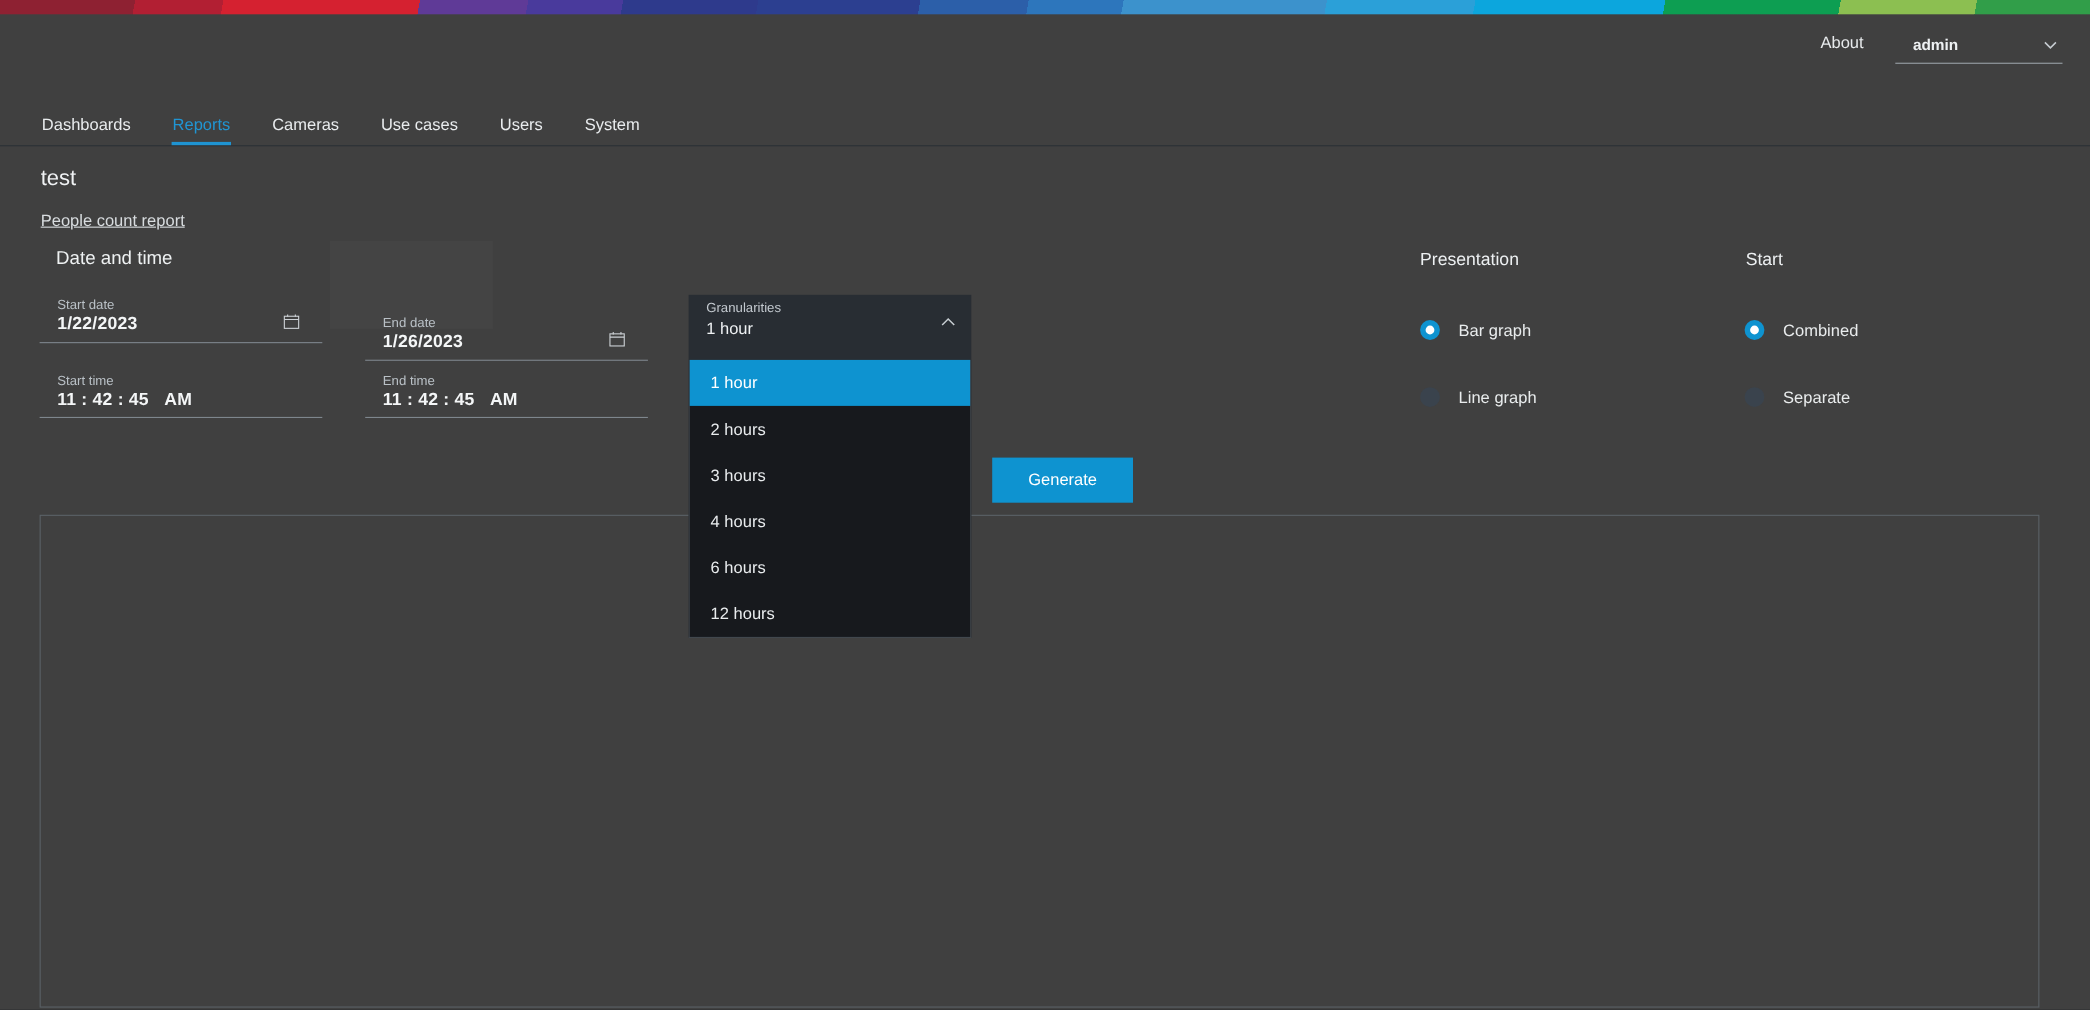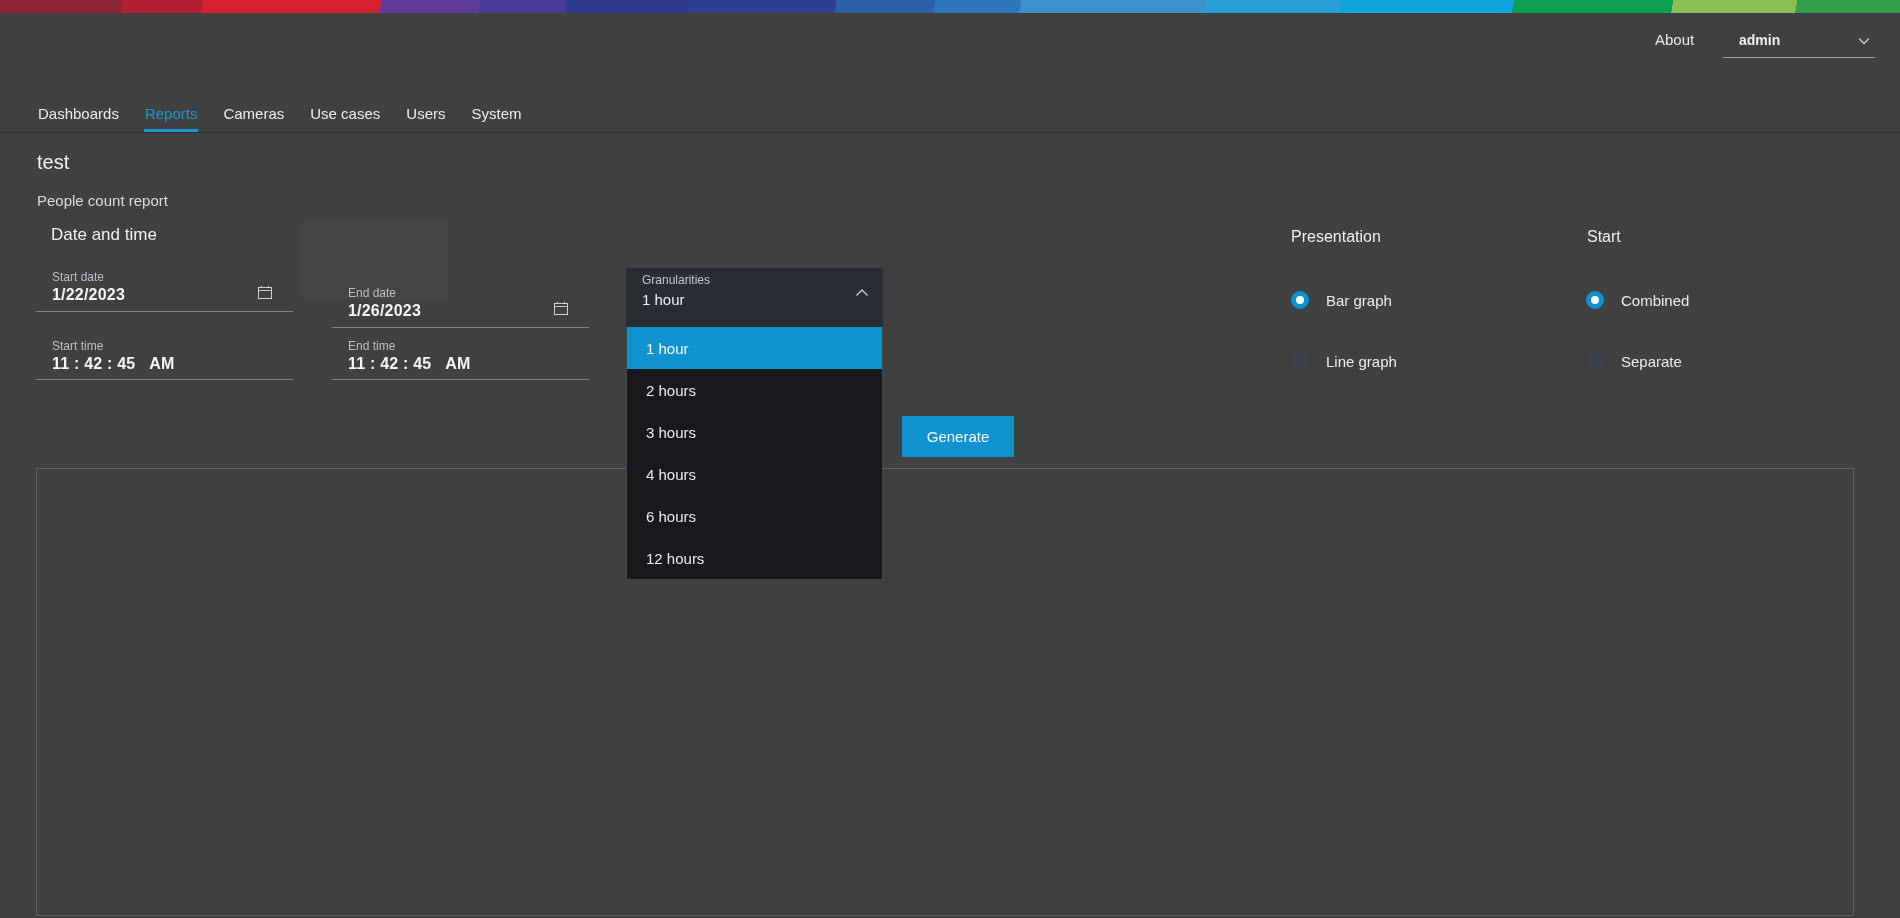--- a/index.html
+++ b/index.html
@@ -14,28 +14,28 @@
   
   .brand-strip{position:absolute;left:0;top:0;width:1900px;height:13px;}
 
   
   .about{position:absolute;left:1655px;top:31px;font-size:15px;color:#e7eaec;cursor:pointer;}
   .user-menu{position:absolute;left:1723px;top:26px;width:152px;height:31px;border-bottom:1px solid #9aa1a7;cursor:pointer;}
   .user-menu .uname{position:absolute;left:16px;top:6px;font-size:14px;font-weight:700;color:#eef1f3;}
   .user-menu svg{position:absolute;right:4px;top:8px;}
 
   
-  .nav{position:absolute;left:0;top:94px;width:1900px;height:39px;border-bottom:1px solid #2b3136;display:flex;align-items:stretch;padding-left:37px;box-sizing:border-box;gap:24px;}
+  .nav{position:absolute;left:0;top:94px;width:1900px;height:39px;border-bottom:1px solid #2b3136;display:flex;align-items:stretch;padding-left:37px;box-sizing:border-box;gap:36px;}
   .tab{position:relative;font-size:15px;color:#e9ecee;display:flex;align-items:center;padding:0 1px;cursor:pointer;white-space:nowrap;}
   .tab.active{color:#2095d3;}
   .tab.active::after{content:'';position:absolute;left:0;right:0;bottom:0;height:3px;background:#1f94d2;}
 
   
   .page-title{position:absolute;left:37px;top:151px;font-size:20px;color:#f0f2f4;}
-  .page-subtitle{position:absolute;left:37px;top:192px;font-size:15px;color:#d8dcdf;}
+  .page-subtitle{position:absolute;left:37px;top:192px;font-size:15px;color:#d8dcdf;text-decoration:underline;}
   .section-title{position:absolute;left:51px;top:225px;font-size:17px;color:#eef1f2;}
 
   
   .field{position:absolute;width:257px;box-sizing:border-box;border-bottom:1px solid #7e868d;background:transparent;cursor:text;}
   .field .flabel{position:absolute;left:16px;top:4px;font-size:12px;color:#b9c0c6;}
   .field .fvalue{position:absolute;left:16px;top:20px;font-size:16px;font-weight:700;color:#f4f6f7;letter-spacing:.2px;}
   .field .ampm{margin-left:14px;}
   .field .cal{position:absolute;right:20px;top:19px;cursor:pointer;}
   .f-startdate{left:36px;top:266px;height:46px;}
   .f-enddate{left:332px;top:282px;height:46px;}
@@ -51,21 +51,21 @@
   .gran{position:absolute;left:626px;top:268px;width:257px;z-index:5;}
   .gran-head{position:relative;height:59px;background:#282d33;cursor:pointer;}
   .gran-head .flabel{position:absolute;left:16px;top:5px;font-size:12px;color:#c3c9cf;}
   .gran-head .fvalue{position:absolute;left:16px;top:23px;font-size:15px;color:#eef1f3;}
   .gran-head svg{position:absolute;right:14px;top:20px;}
   .gran-list{background:#17191d;border:1px solid #41474d;border-top:none;box-sizing:border-box;}
   .gran-item{height:42px;display:flex;align-items:center;padding-left:19px;font-size:15px;color:#e9ecee;cursor:pointer;}
   .gran-item.selected{background:#0e93d0;color:#ffffff;}
 
   
-  .generate-btn{position:absolute;left:902px;top:416px;width:112px;height:41px;background:#0e93d0;border:none;color:#ffffff;font-size:15px;font-family:"Liberation Sans",sans-serif;cursor:pointer;}
+  .generate-btn{position:absolute;left:902px;top:416px;width:128px;height:41px;background:#0e93d0;border:none;color:#ffffff;font-size:15px;font-family:"Liberation Sans",sans-serif;cursor:pointer;}
 
   
   .group-title{position:absolute;font-size:16px;color:#edf0f2;}
   .gt-presentation{left:1291px;top:228px;}
   .gt-view{left:1587px;top:228px;}
   .radio-row{position:absolute;display:flex;align-items:center;gap:17px;cursor:pointer;}
   .radio{width:18px;height:18px;border-radius:50%;background:#3a434d;position:relative;flex:0 0 18px;}
   .radio.on{background:#0e93d0;}
   .radio.on::after{content:'';position:absolute;left:5px;top:5px;width:8px;height:8px;border-radius:50%;background:#ffffff;}
   .radio-label{font-size:15px;color:#e9eced;}

